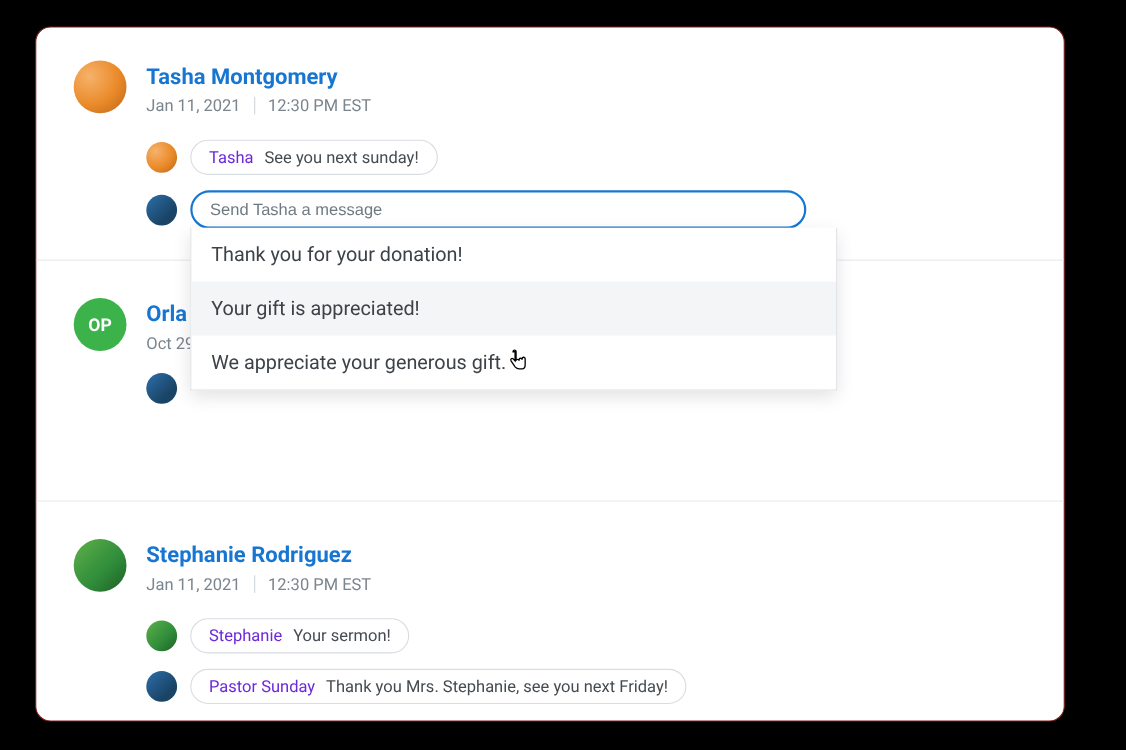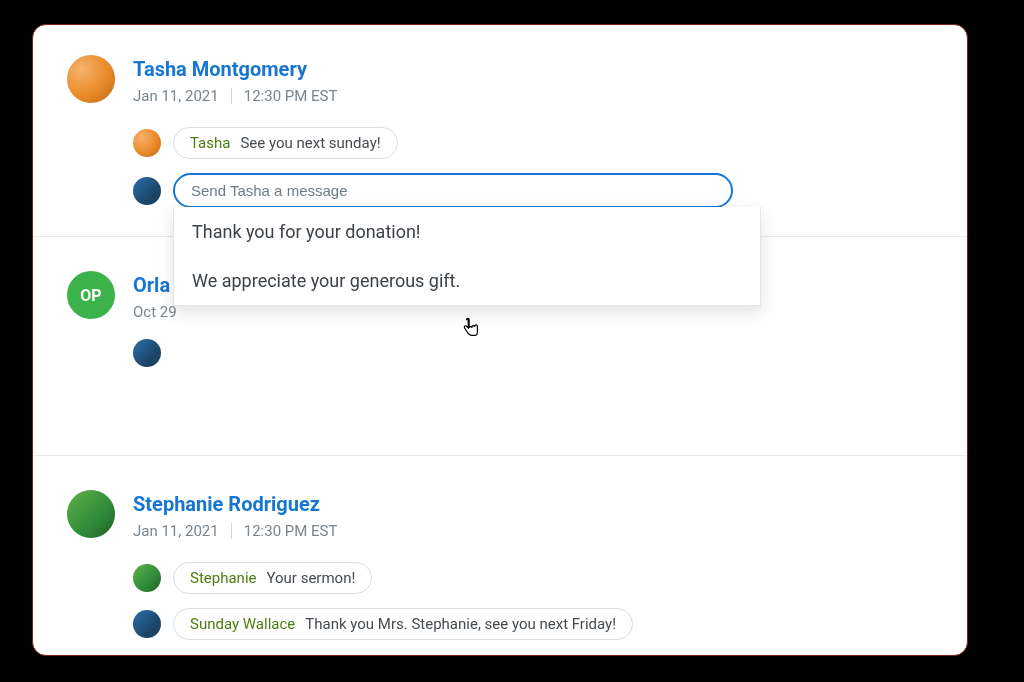--- a/index.html
+++ b/index.html
@@ -98,21 +98,21 @@
   .bubble {
     border: 1px solid #d7dde2;
     border-radius: 999px;
     padding: 6px 16px;
     font-size: 15px;
     color: #454b50;
     display: inline-flex;
     gap: 10px;
     align-items: baseline;
   }
-  .bubble .sender { color: #4d7c0f; }
+  .bubble .sender { color: #6d28d9; }
 
   .input-row {
     display: flex;
     align-items: center;
     gap: 12px;
     position: relative;
   }
   .msg-input {
     flex: 1;
     max-width: 560px;
@@ -185,20 +185,21 @@
           <span>See you next sunday!</span>
         </div>
       </div>
 
       <div class="input-row">
         <div class="mini-avatar mini-avatar-2"></div>
         <input class="msg-input" type="text" placeholder="Send Tasha a message" style="">
 
         <div class="suggest" style="left:40px;">
           <div class="suggest-item">Thank you for your donation!</div>
+          <div class="suggest-item hover">Your gift is appreciated!</div>
           <div class="suggest-item">We appreciate your generous gift.</div>
 
           <svg class="ptr-cursor" style="left:286px; top:110px;" viewBox="0 0 24 24">
             <path d="M9 3 v9 l-2 -2 c-1 -1 -3 0 -2 2 l4 6 c1 1 2 2 4 2 h3 c2 0 3 -2 3 -4 v-6 c0 -2 -3 -2 -3 0 v1 c0 -2 -3 -2 -3 0 v1 c0 -2 -3 -2 -3 0 V3 c0 -2 -3 -2 -3 0 z" fill="#fff" stroke="#000" stroke-width="1.3"></path>
           </svg>
         </div>
       </div>
     </div>
   </div>
 
@@ -236,20 +237,20 @@
       <div class="msg-row">
         <div class="mini-avatar mini-avatar-3"></div>
         <div class="bubble">
           <span class="sender">Stephanie</span>
           <span>Your sermon!</span>
         </div>
       </div>
       <div class="msg-row">
         <div class="mini-avatar mini-avatar-2"></div>
         <div class="bubble">
-          <span class="sender">Sunday Wallace</span>
+          <span class="sender">Pastor Sunday</span>
           <span>Thank you Mrs. Stephanie, see you next Friday!</span>
         </div>
       </div>
     </div>
   </div>
 
 </div>
 
 </body></html>

